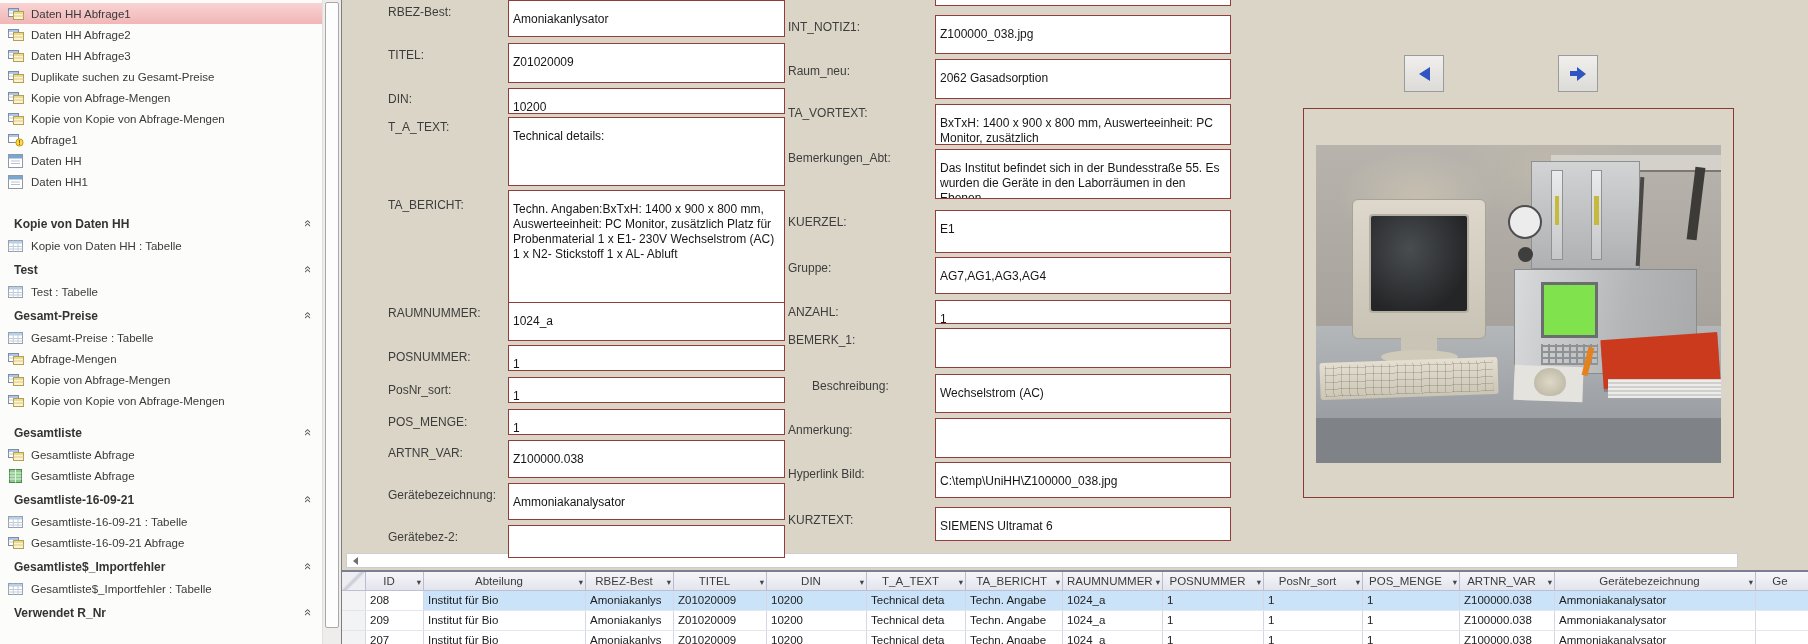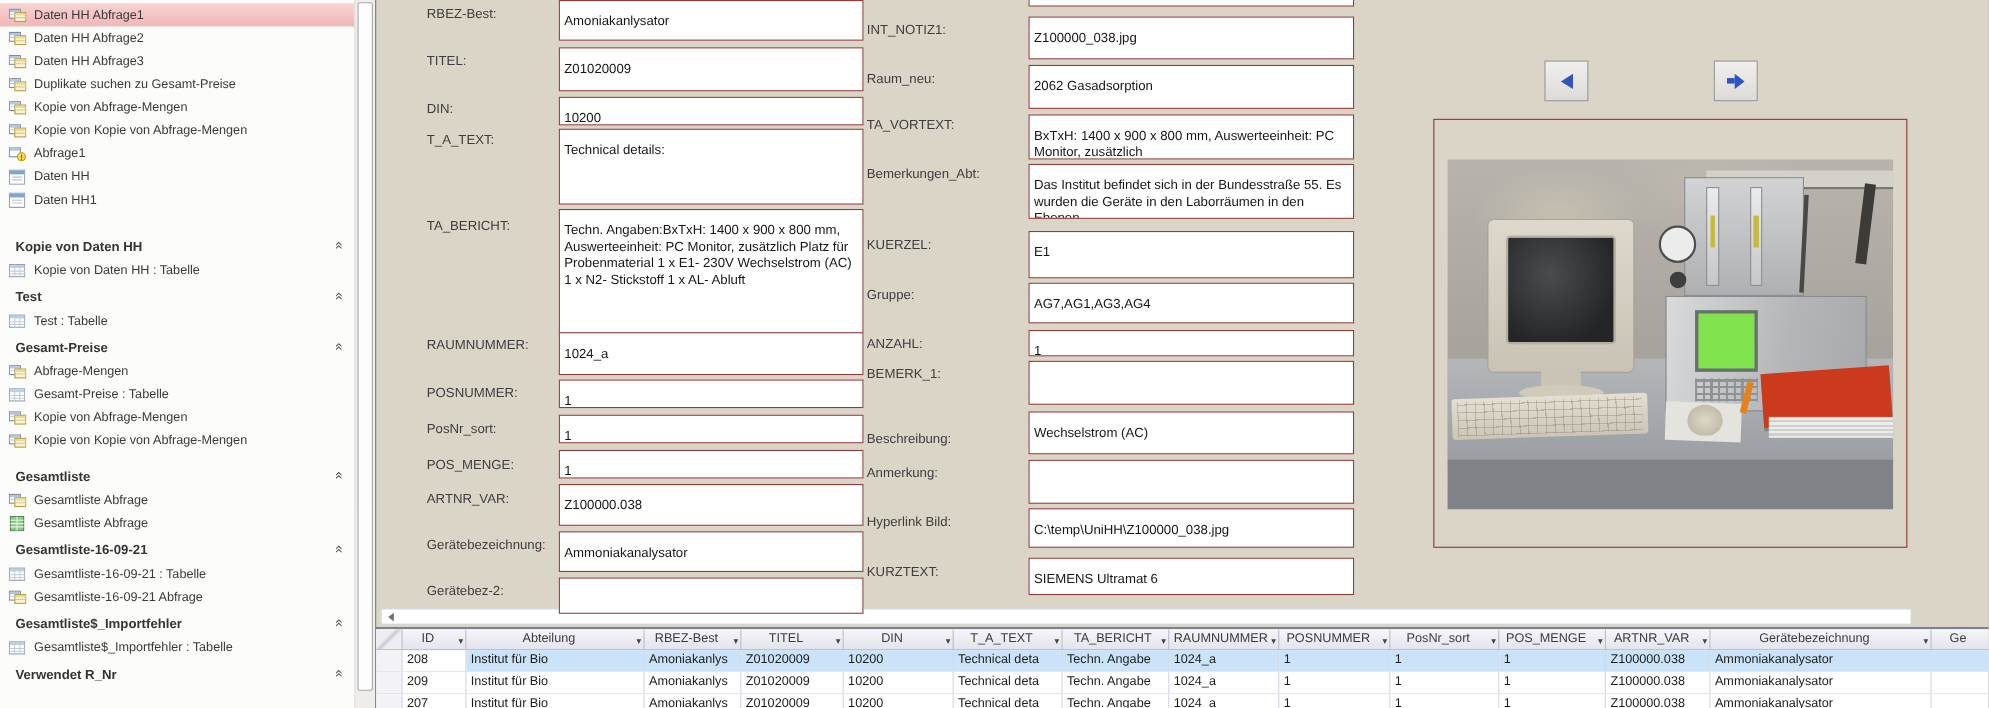--- a/index.html
+++ b/index.html
@@ -286,43 +286,43 @@
           </svg>
         </span>
         <span>Test : Tabelle</span>
       </div>
       <div class="nav-group">
         <span>Gesamt-Preise</span>
         <span class="chev">«</span>
       </div>
       <div class="nav-item">
         <span class="nav-ico">
-          <svg width="16" height="14" viewBox="0 0 16 14">
-            <rect x="0.5" y="1.5" width="10" height="8" fill="#fff" stroke="#7e8ba0"></rect>
-            <rect x="1" y="2" width="9" height="2" fill="#aec6e8"></rect>
-            <line x1="0.5" y1="6" x2="10.5" y2="6" stroke="#c4cbd8"></line>
-            <rect x="5.5" y="4.5" width="10" height="8" fill="#fdf3cf" stroke="#b29f4f"></rect>
-            <rect x="6" y="5" width="9" height="2" fill="#ead98e"></rect>
-            <line x1="5.5" y1="9" x2="15.5" y2="9" stroke="#d8c98e"></line>
-          </svg>
-        </span>
-        <span>Abfrage-Mengen</span>
-      </div>
-      <div class="nav-item">
-        <span class="nav-ico">
           <svg width="15" height="14" viewBox="0 0 15 14">
             <rect x="0.5" y="1.5" width="14" height="11" fill="#fff" stroke="#93a0b0"></rect>
             <rect x="1" y="2" width="13" height="2.5" fill="#b9d0ea"></rect>
             <line x1="5.3" y1="1.5" x2="5.3" y2="12.5" stroke="#c3cdd9"></line>
             <line x1="10" y1="1.5" x2="10" y2="12.5" stroke="#c3cdd9"></line>
             <line x1="0.5" y1="7.5" x2="14.5" y2="7.5" stroke="#c3cdd9"></line>
             <line x1="0.5" y1="10" x2="14.5" y2="10" stroke="#c3cdd9"></line>
           </svg>
         </span>
         <span>Gesamt-Preise : Tabelle</span>
+      </div>
+      <div class="nav-item">
+        <span class="nav-ico">
+          <svg width="16" height="14" viewBox="0 0 16 14">
+            <rect x="0.5" y="1.5" width="10" height="8" fill="#fff" stroke="#7e8ba0"></rect>
+            <rect x="1" y="2" width="9" height="2" fill="#aec6e8"></rect>
+            <line x1="0.5" y1="6" x2="10.5" y2="6" stroke="#c4cbd8"></line>
+            <rect x="5.5" y="4.5" width="10" height="8" fill="#fdf3cf" stroke="#b29f4f"></rect>
+            <rect x="6" y="5" width="9" height="2" fill="#ead98e"></rect>
+            <line x1="5.5" y1="9" x2="15.5" y2="9" stroke="#d8c98e"></line>
+          </svg>
+        </span>
+        <span>Abfrage-Mengen</span>
       </div>
       <div class="nav-item">
         <span class="nav-ico">
           <svg width="16" height="14" viewBox="0 0 16 14">
             <rect x="0.5" y="1.5" width="10" height="8" fill="#fff" stroke="#7e8ba0"></rect>
             <rect x="1" y="2" width="9" height="2" fill="#aec6e8"></rect>
             <line x1="0.5" y1="6" x2="10.5" y2="6" stroke="#c4cbd8"></line>
             <rect x="5.5" y="4.5" width="10" height="8" fill="#fdf3cf" stroke="#b29f4f"></rect>
             <rect x="6" y="5" width="9" height="2" fill="#ead98e"></rect>
             <line x1="5.5" y1="9" x2="15.5" y2="9" stroke="#d8c98e"></line>
@@ -511,21 +511,21 @@
       <div class="f-label" style="left: 446px; top: 151px; width: 142px;">Bemerkungen_Abt:</div>
       <div class="f-input" style="left: 593px; top: 149px; width: 296px; height: 50px;">Das Institut befindet sich in der Bundesstraße 55. Es wurden die Geräte in den Laborräumen in den Ebenen</div>
       <div class="f-label" style="left: 446px; top: 215px; width: 142px;">KUERZEL:</div>
       <div class="f-input" style="left: 593px; top: 210px; width: 296px; height: 43px;">E1</div>
       <div class="f-label" style="left: 446px; top: 261px; width: 142px;">Gruppe:</div>
       <div class="f-input" style="left: 593px; top: 257px; width: 296px; height: 37px;">AG7,AG1,AG3,AG4</div>
       <div class="f-label" style="left: 446px; top: 305px; width: 142px;">ANZAHL:</div>
       <div class="f-input" style="left: 593px; top: 300px; width: 296px; height: 24px;">1</div>
       <div class="f-label" style="left: 446px; top: 333px; width: 142px;">BEMERK_1:</div>
       <div class="f-input" style="left: 593px; top: 328px; width: 296px; height: 40px;"></div>
-      <div class="f-label" style="left: 446px; top: 379px; width: 142px; margin-top: 13px;">Beschreibung:</div>
+      <div class="f-label" style="left: 470px; top: 379px; width: 142px;">Beschreibung:</div>
       <div class="f-input" style="left: 593px; top: 374px; width: 296px; height: 39px;">Wechselstrom (AC)</div>
       <div class="f-label" style="left: 446px; top: 423px; width: 142px;">Anmerkung:</div>
       <div class="f-input" style="left: 593px; top: 418px; width: 296px; height: 40px;"></div>
       <div class="f-label" style="left: 446px; top: 467px; width: 142px;">Hyperlink Bild:</div>
       <div class="f-input" style="left: 593px; top: 462px; width: 296px; height: 36px;">C:\temp\UniHH\Z100000_038.jpg</div>
       <div class="f-label" style="left: 446px; top: 513px; width: 142px;">KURZTEXT:</div>
       <div class="f-input" style="left: 593px; top: 507px; width: 296px; height: 34px;">SIEMENS Ultramat 6</div>
     </div>
 
   <div class="datasheet" id="datasheet">

